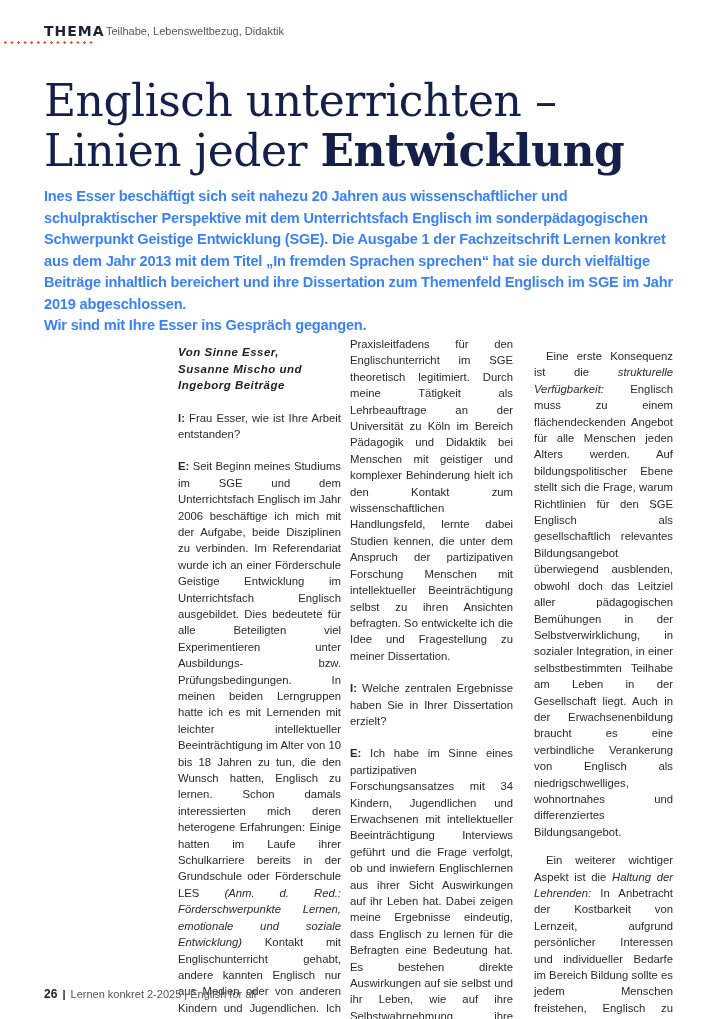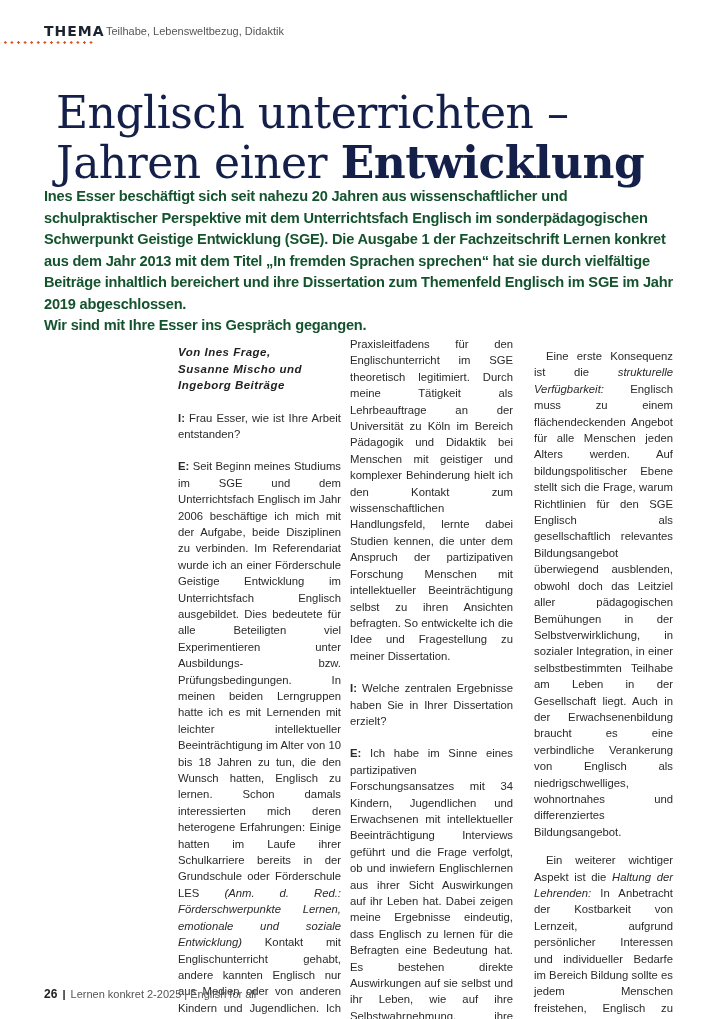--- a/index.html
+++ b/index.html
@@ -5,21 +5,21 @@
   html, body { margin: 0; padding: 0; background: #ffffff; }
   body { width: 720px; height: 1019px; position: relative; overflow: hidden; font-family: "Liberation Sans", sans-serif; color: #222; }
   .header { position: absolute; left: 0; top: 18px; height: 30px; width: 720px; }
   .thema { position: absolute; left: 44px; top: 5px; font-family: "DejaVu Sans", sans-serif; font-weight: bold; font-size: 14px; letter-spacing: 1px; color: #1d2431; }
   .dots { position: absolute; left: 2px; top: 23px; width: 92px; height: 3px;
     background-image: radial-gradient(circle, #d9531e 1.2px, transparent 1.4px);
     background-size: 6.6px 3px; background-repeat: repeat-x; }
   .topics { position: absolute; left: 106px; top: 7px; font-size: 11px; color: #555; }
   .title { position: absolute; left: 44px; top: 76px; width: 650px; font-family: "DejaVu Serif", serif; font-size: 44px; line-height: 50px; color: #15204a; font-weight: normal; letter-spacing: -0.5px; }
   .title b { font-weight: bold; }
-  .lead { position: absolute; left: 44px; top: 186px; width: 636px; font-family: "Liberation Sans", sans-serif; font-weight: bold; font-size: 14.6px; line-height: 21.5px; color: #14532d; letter-spacing: -0.2px; }
+  .lead { position: absolute; left: 44px; top: 186px; width: 636px; font-family: "Liberation Sans", sans-serif; font-weight: bold; font-size: 14.6px; line-height: 21.5px; color: #3b82f6; letter-spacing: -0.2px; }
   .col { position: absolute; top: 344px; width: 163px; font-size: 11.3px; line-height: 16.4px; color: #2a2a2a; text-align: justify; hyphens: manual; }
   .col1 { left: 178px; }
   .col2 { left: 350px; top: 336px; }
   .col3 { left: 522px; top: 336px; }
   .col p { margin: 0 0 16px 0; }
   .col p.cont { margin: 0; }
   .col p.indent { text-indent: 12px; margin: 12px; }
   .authors { font-weight: bold; font-style: italic; font-size: 11.5px; line-height: 16.5px; letter-spacing: 0.5px; margin-bottom: 16px; color: #222; }
   .q { font-weight: bold; }
   .footer { position: absolute; left: 44px; top: 987px; font-size: 11px; color: #555; }
@@ -28,33 +28,33 @@
 </style>
 </head>
 <body>
 
 <div class="header">
   <span class="thema">THEMA</span>
   <div class="dots"></div>
   <span class="topics">Teilhabe, Lebensweltbezug, Didaktik</span>
 </div>
 
-<h1 class="title" style="margin:12px;">
+<h1 class="title" style="margin:0;">
   <span>Englisch unterrichten –</span><br>
-  <span>Jahren einer </span><b>Entwicklung</b>
+  <span>Linien jeder </span><b>Entwicklung</b>
 </h1>
 
 <div class="lead">
   <span>Ines Esser beschäftigt sich seit nahezu 20 Jahren aus wissenschaftlicher und schulpraktischer Perspektive mit dem Unterrichtsfach Englisch im sonderpädagogischen Schwerpunkt Geistige Entwicklung (SGE). Die Ausgabe 1 der Fachzeitschrift Lernen konkret aus dem Jahr 2013 mit dem Titel „In fremden Sprachen sprechen“ hat sie durch vielfältige Beiträge inhaltlich bereichert und ihre Dissertation zum Themenfeld Englisch im SGE im Jahr 2019 abgeschlossen.</span><br>
   <span>Wir sind mit Ihre Esser ins Gespräch gegangen.</span>
 </div>
 
 <div class="col col1">
   <div class="authors">
-    <span>Von Ines Frage,</span><br>
+    <span>Von Sinne Esser,</span><br>
     <span>Susanne Mischo und</span><br>
     <span>Ingeborg Beiträge</span>
   </div>
   <p><span class="q">I:</span><span> Frau Esser, wie ist Ihre Arbeit entstanden?</span></p>
   <p class="cont"><span class="q">E:</span><span> Seit Beginn meines Studiums im SGE und dem Unterrichtsfach Englisch im Jahr 2006 beschäftige ich mich mit der Aufgabe, beide Disziplinen zu verbinden. Im Referendariat wurde ich an einer Förderschule Geistige Entwicklung im Unterrichtsfach Englisch ausgebildet. Dies bedeutete für alle Beteiligten viel Experimentieren unter Ausbildungs- bzw. Prüfungsbedingungen. In meinen beiden Lerngruppen hatte ich es mit Lernenden mit leichter intellektueller Beeinträchtigung im Alter von 10 bis 18 Jahren zu tun, die den Wunsch hatten, Englisch zu lernen. Schon damals interessierten mich deren heterogene Erfahrungen: Einige hatten im Laufe ihrer Schulkarriere bereits in der Grundschule oder Förderschule LES </span><i>(Anm. d. Red.: Förderschwerpunkte Lernen, emotionale und soziale Entwicklung)</i><span> Kontakt mit Englischunterricht gehabt, andere kannten Englisch nur aus Medien oder von anderen Kindern und Jugendlichen. Ich verfügte über die theoretischen Kenntnisse beider Handlungsfelder und habe mich in die Praxisarbeit gestürzt, dazu vorhandene Lehrwerke für Grundschulen und Förderschulen Lernen elementarisiert, Material selbst erstellt und dann im Rahmen meiner zweiten Examensarbeit in Form eines</span></p>
 </div>
 
 <div class="col col2">
   <p><span>Praxisleitfadens für den Englischunterricht im SGE theoretisch legitimiert. Durch meine Tätigkeit als Lehrbeauftrage an der Universität zu Köln im Bereich Pädagogik und Didaktik bei Menschen mit geistiger und komplexer Behinderung hielt ich den Kontakt zum wissenschaftlichen Handlungsfeld, lernte dabei Studien kennen, die unter dem Anspruch der partizipativen Forschung Menschen mit intellektueller Beeinträchtigung selbst zu ihren Ansichten befragten. So entwickelte ich die Idee und Fragestellung zu meiner Dissertation.</span></p>
   <p><span class="q">I:</span><span> Welche zentralen Ergebnisse haben Sie in Ihrer Dissertation erzielt?</span></p>

